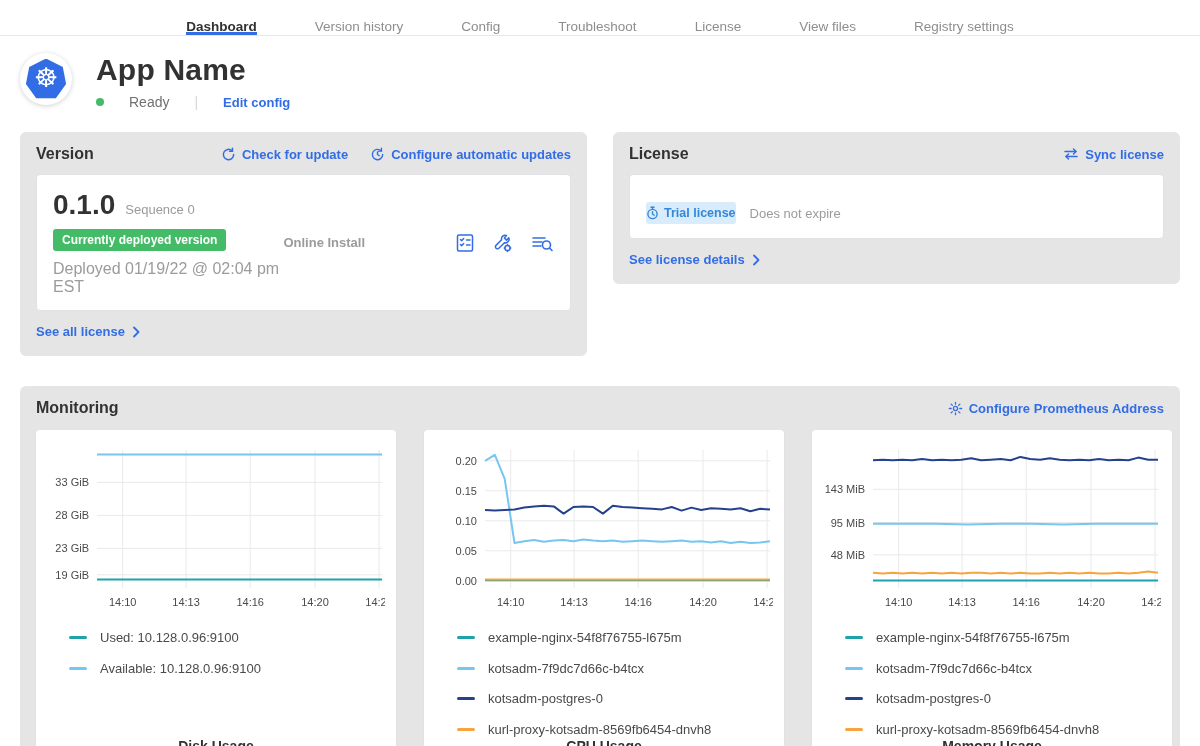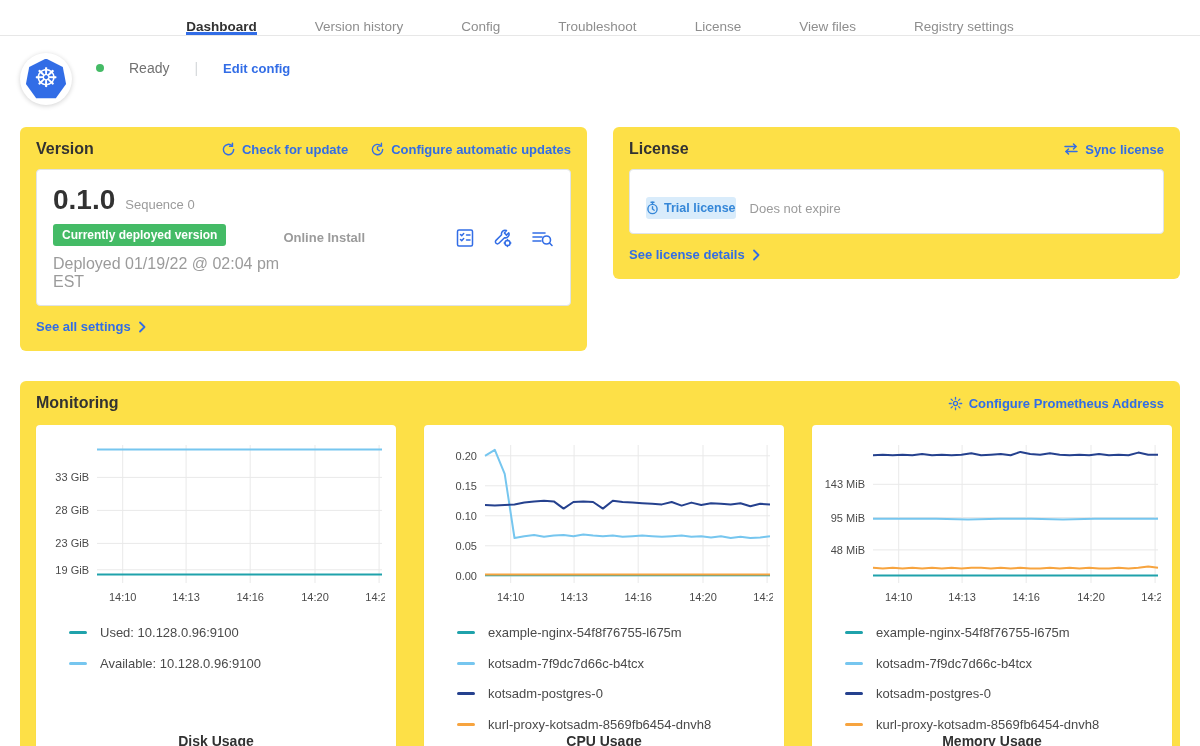--- a/index.html
+++ b/index.html
@@ -25,21 +25,21 @@
   .status-row { display:flex; align-items:center; gap:25px; margin-top:7px; font-size:14px; }
   .status-dot { width:8px; height:8px; border-radius:50%; background:#44bb66; }
   .status-text { color:#717171; }
   .vdiv { color:#d4d8da; }
   a.link { color:#326de6; text-decoration:none; font-weight:bold; font-size:13px; cursor:pointer;
     display:inline-flex; align-items:center; gap:6px; }
   .edit-config { font-size:13.5px; }
 
   
   .cards-row { display:flex; gap:26px; margin-top:22px; align-items:flex-start; }
-  .section-card { background:#fde047; border-radius:6px; padding:13px 16px 16px; }
+  .section-card { background:#e5e5e5; border-radius:6px; padding:13px 16px 16px; }
   .cards-row .section-card { flex:1; }
   .card-head { display:flex; justify-content:space-between; align-items:center; }
   .card-title { font-size:16px; font-weight:bold; }
   .head-links { display:flex; gap:22px; }
   .white-card { background:#fff; border:1px solid #dfe3e6; border-radius:4px;
     padding:14px 16px; margin-top:11px; }
 
   
   .version-body { display:flex; align-items:center; }
   .ver-left { width:46%; }
@@ -92,20 +92,21 @@
 
 <div class="main">
 
   <div class="app-header">
     <div class="k8s-badge">
       <div class="k8s-hept">
           <span>☸</span>
         </div>
     </div>
     <div>
+      <div class="app-title">App Name</div>
       <div class="status-row">
         <span class="status-dot"></span>
         <span class="status-text">Ready</span>
         <span class="vdiv">|</span>
         <a class="link edit-config">Edit config</a>
       </div>
     </div>
   </div>
 
   <div class="cards-row">
@@ -161,21 +162,21 @@
           <span class="icon-btn">
             <svg width="24" height="22" viewBox="0 0 24 22" fill="none" stroke="#326de6" stroke-width="1.6" stroke-linecap="round">
               <path d="M3 6h12M3 10h9M3 14h8"></path>
               <circle cx="16.5" cy="13" r="4"></circle>
                 <path d="M19.5 16l2.5 2.5"></path>
             </svg>
           </span>
         </div>
       </div>
       <a class="link see-link">
-        <span>See all settings</span>
+        <span>See all license</span>
         <svg class="ic" width="10" height="12" viewBox="0 0 10 12" fill="none" stroke="#326de6" stroke-width="1.8" stroke-linecap="round" stroke-linejoin="round">
             <path d="M3 1.5L7.5 6L3 10.5"></path>
           </svg>
       </a>
     </div>
 
     <div class="section-card">
       <div class="card-head">
         <div class="card-title">License</div>
         <a class="link">

